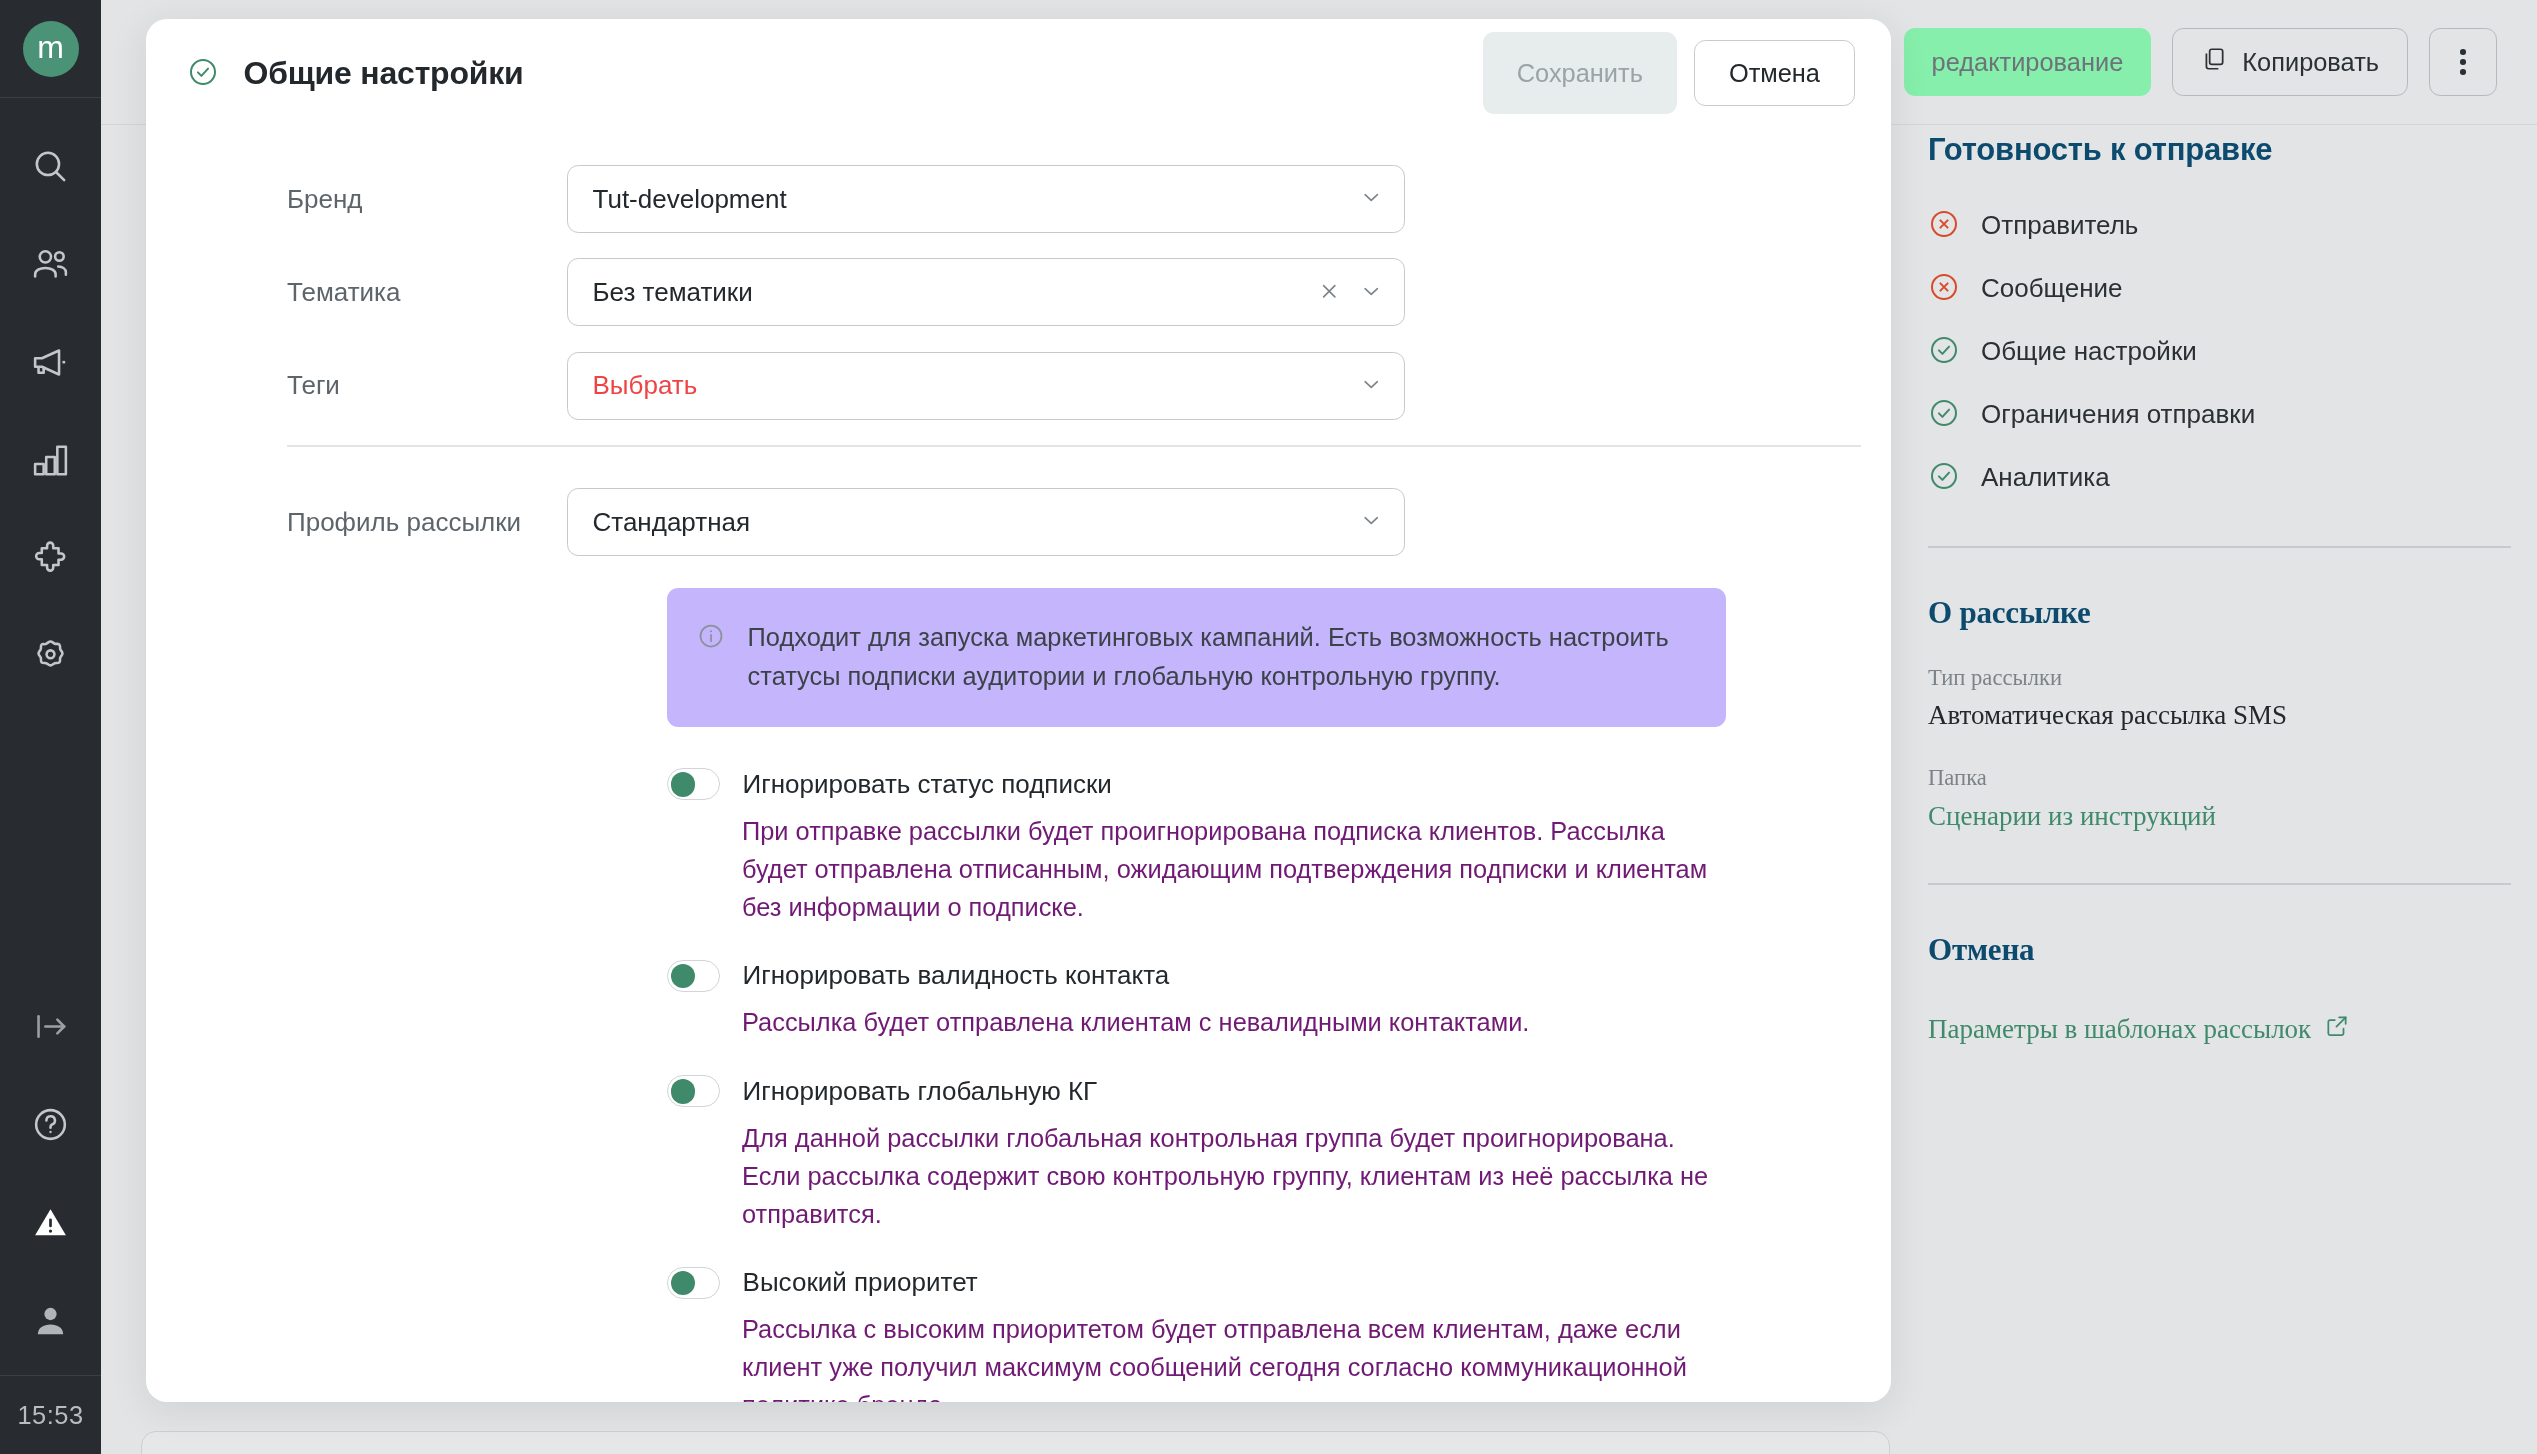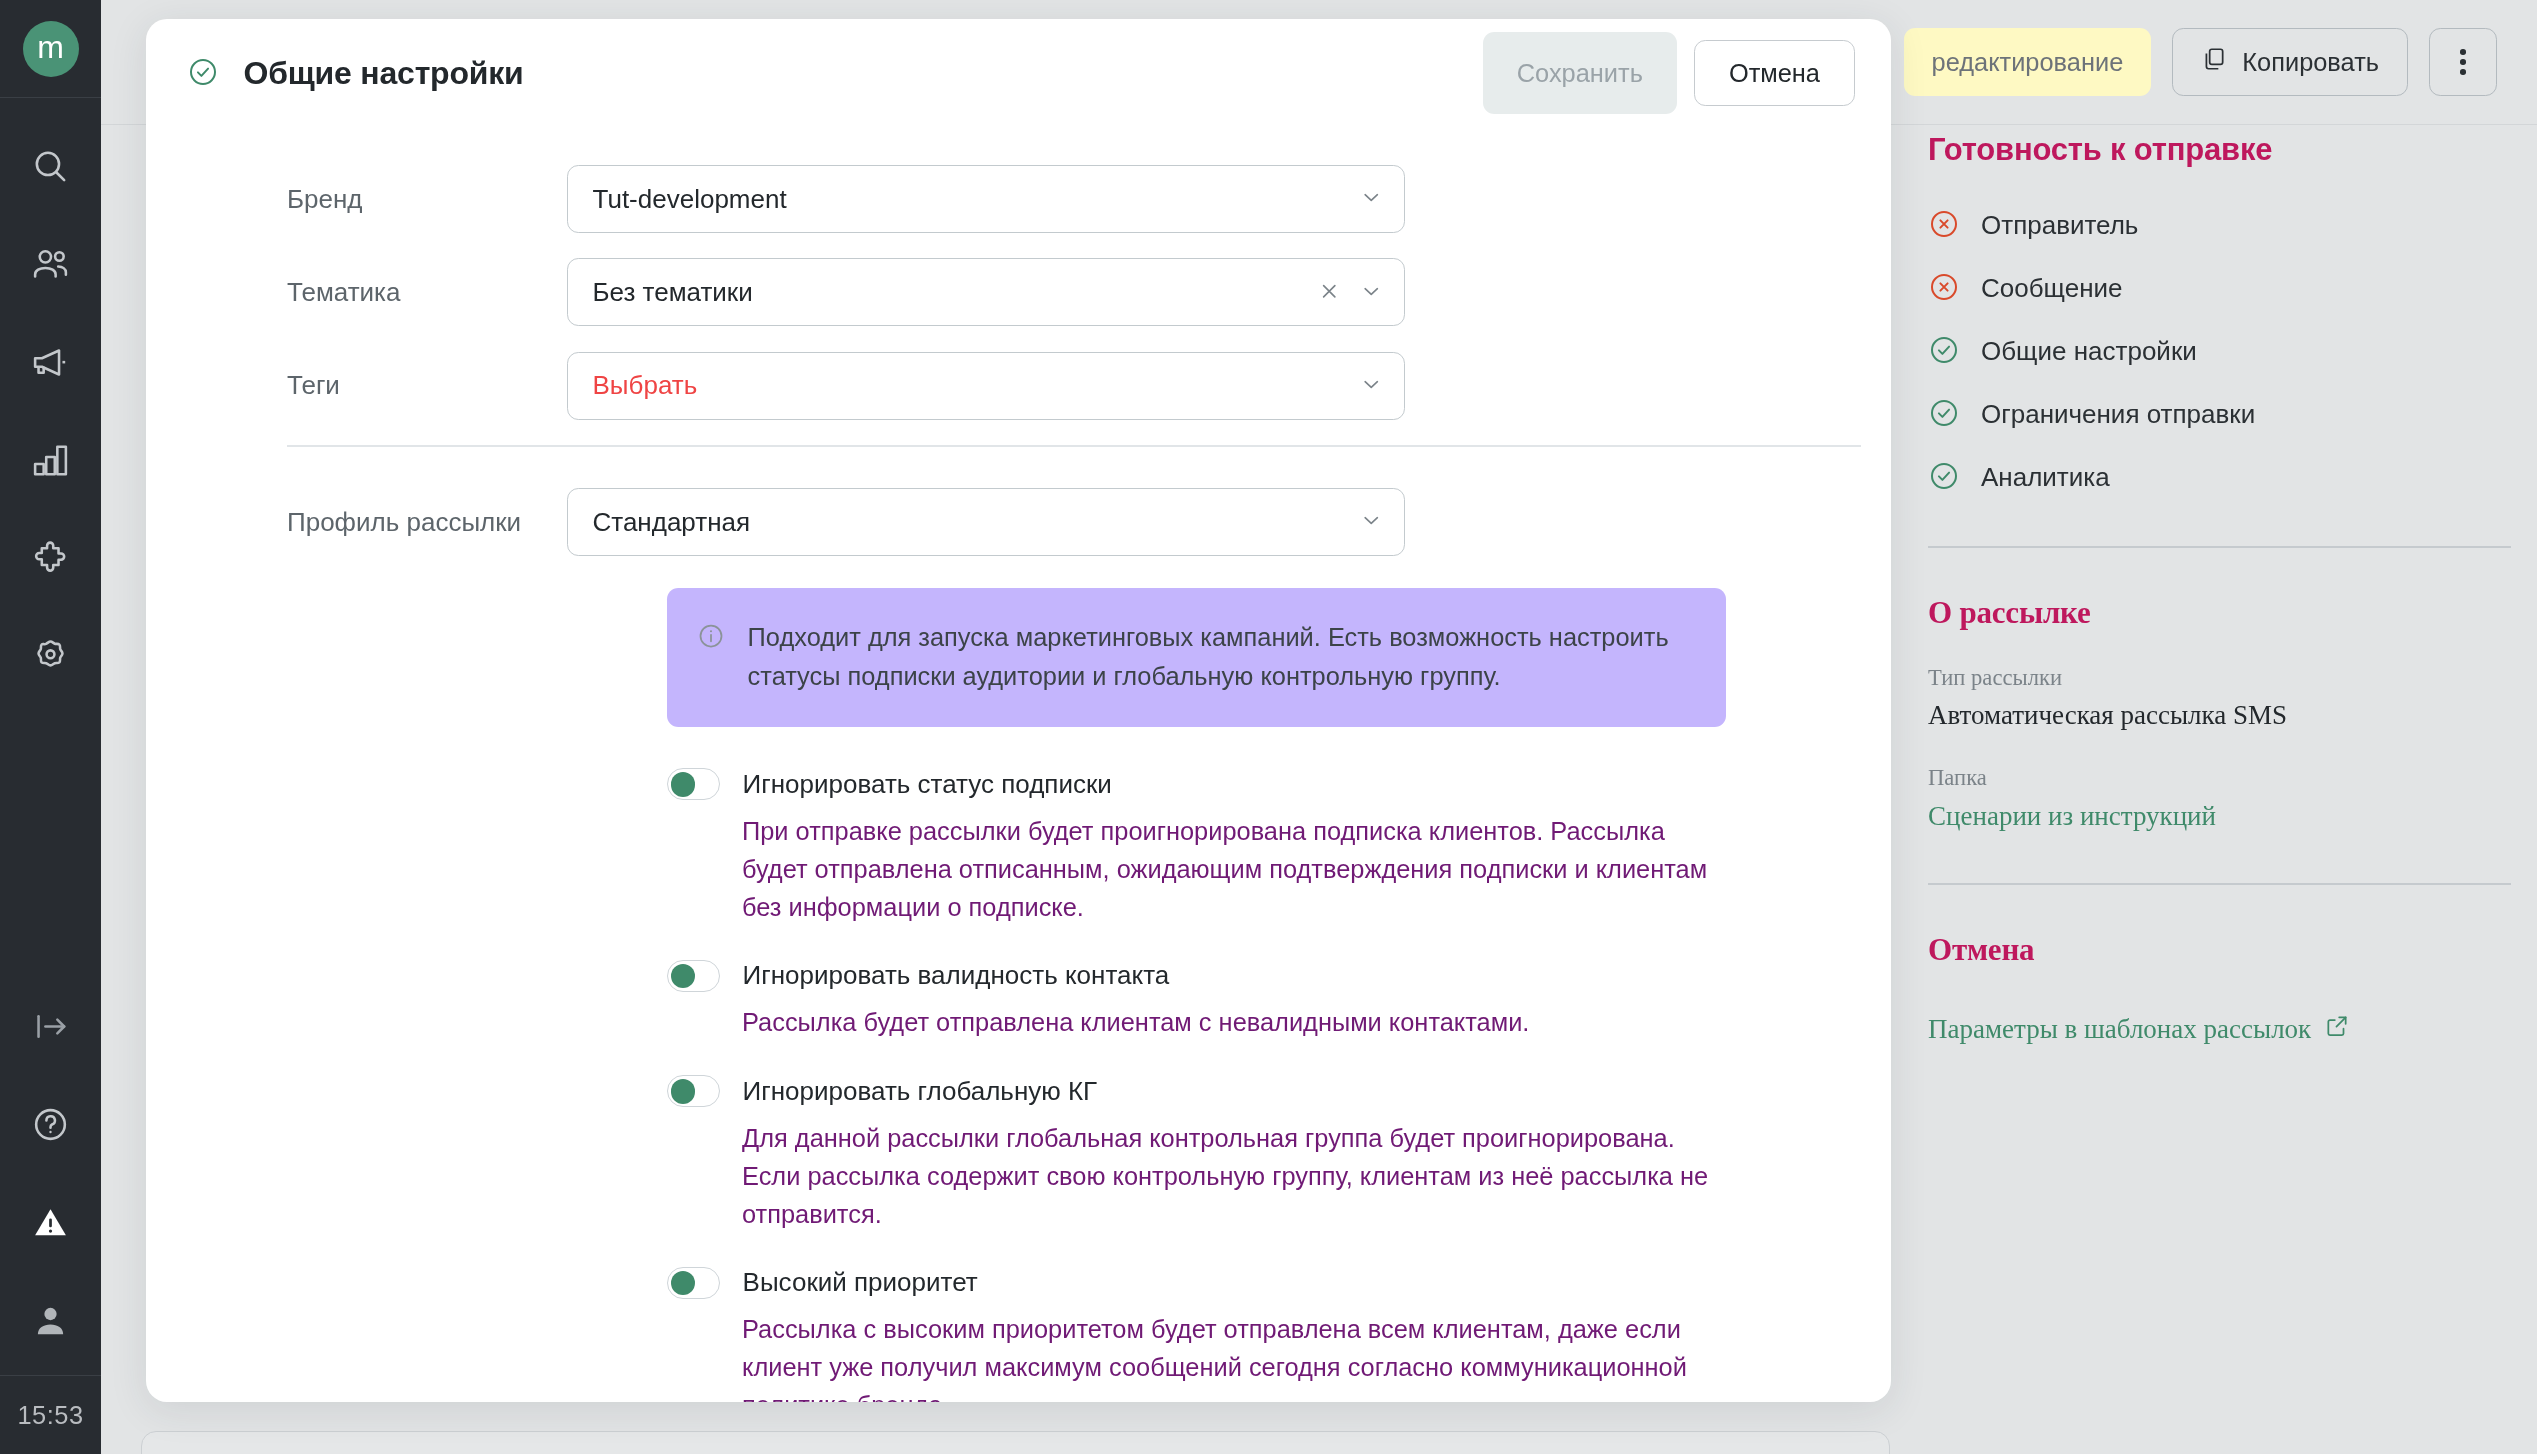--- a/index.html
+++ b/index.html
@@ -58,21 +58,21 @@
     width: 2437px; height: 125px;
     background: #e2e4e5;
     border-bottom: 0.9px solid #d3d6d8;
   }
   .topbar-actions {
     position: absolute; right: 41px; top: 28px;
     display: flex; align-items: center; gap: 21px;
   }
   .pill-tab {
     height: 68px; padding: 0 28px;
-    background: #fef9c3; border-radius: 11.3px;
+    background: #86efac; border-radius: 11.3px;
     display: flex; align-items: center;
     font-size: 25.4px; color: #6d7379; white-space: nowrap;
   }
   .btn-outline {
     height: 68px; padding: 0 28px;
     background: transparent; border: 0.9px solid #b3babf; border-radius: 11.3px;
     display: flex; align-items: center; gap: 15px;
     font-size: 25.4px; color: #2b3034; cursor: pointer; white-space: nowrap;
   }
   .btn-icon-sq {
@@ -89,21 +89,21 @@
     width: 1749px; height: 75px;
     background: #e5e7e8; border: 0.9px solid #ccd0d3; border-radius: 15px;
   }
 
   
   .right-panel {
     position: absolute; left: 1928px; top: 132px;
     width: 583px;
     color: #2b3034;
   }
-  .rp-title { font-size: 31px; font-weight: 700; color: #be185d; letter-spacing: -0.2px; }
+  .rp-title { font-size: 31px; font-weight: 700; color: #0c4a6e; letter-spacing: -0.2px; }
   .rp-list { margin-top: 40px; display: flex; flex-direction: column; gap: 28px; }
   .rp-row { display: flex; align-items: center; gap: 21px; cursor: pointer; }
   .rp-row-label { font-size: 26px; color: #2b3034; }
   .rp-divider { height: 1.9px; background: #c5cace; margin: 51px 0 0 0; }
   .rp-section { margin-top: 47px; font-family: Liberation Serif, serif; }
   .rp-field-label { font-size: 22.6px; color: #7b8389; margin-top: 34px; }
   .rp-field-value { font-size: 27px; color: #23282c; margin-top: 9.4px; }
   .rp-link {
     font-size: 27px; color: #3f8a6a; margin-top: 9.4px;
     display: inline-flex; align-items: center; gap: 13px; cursor: pointer;

